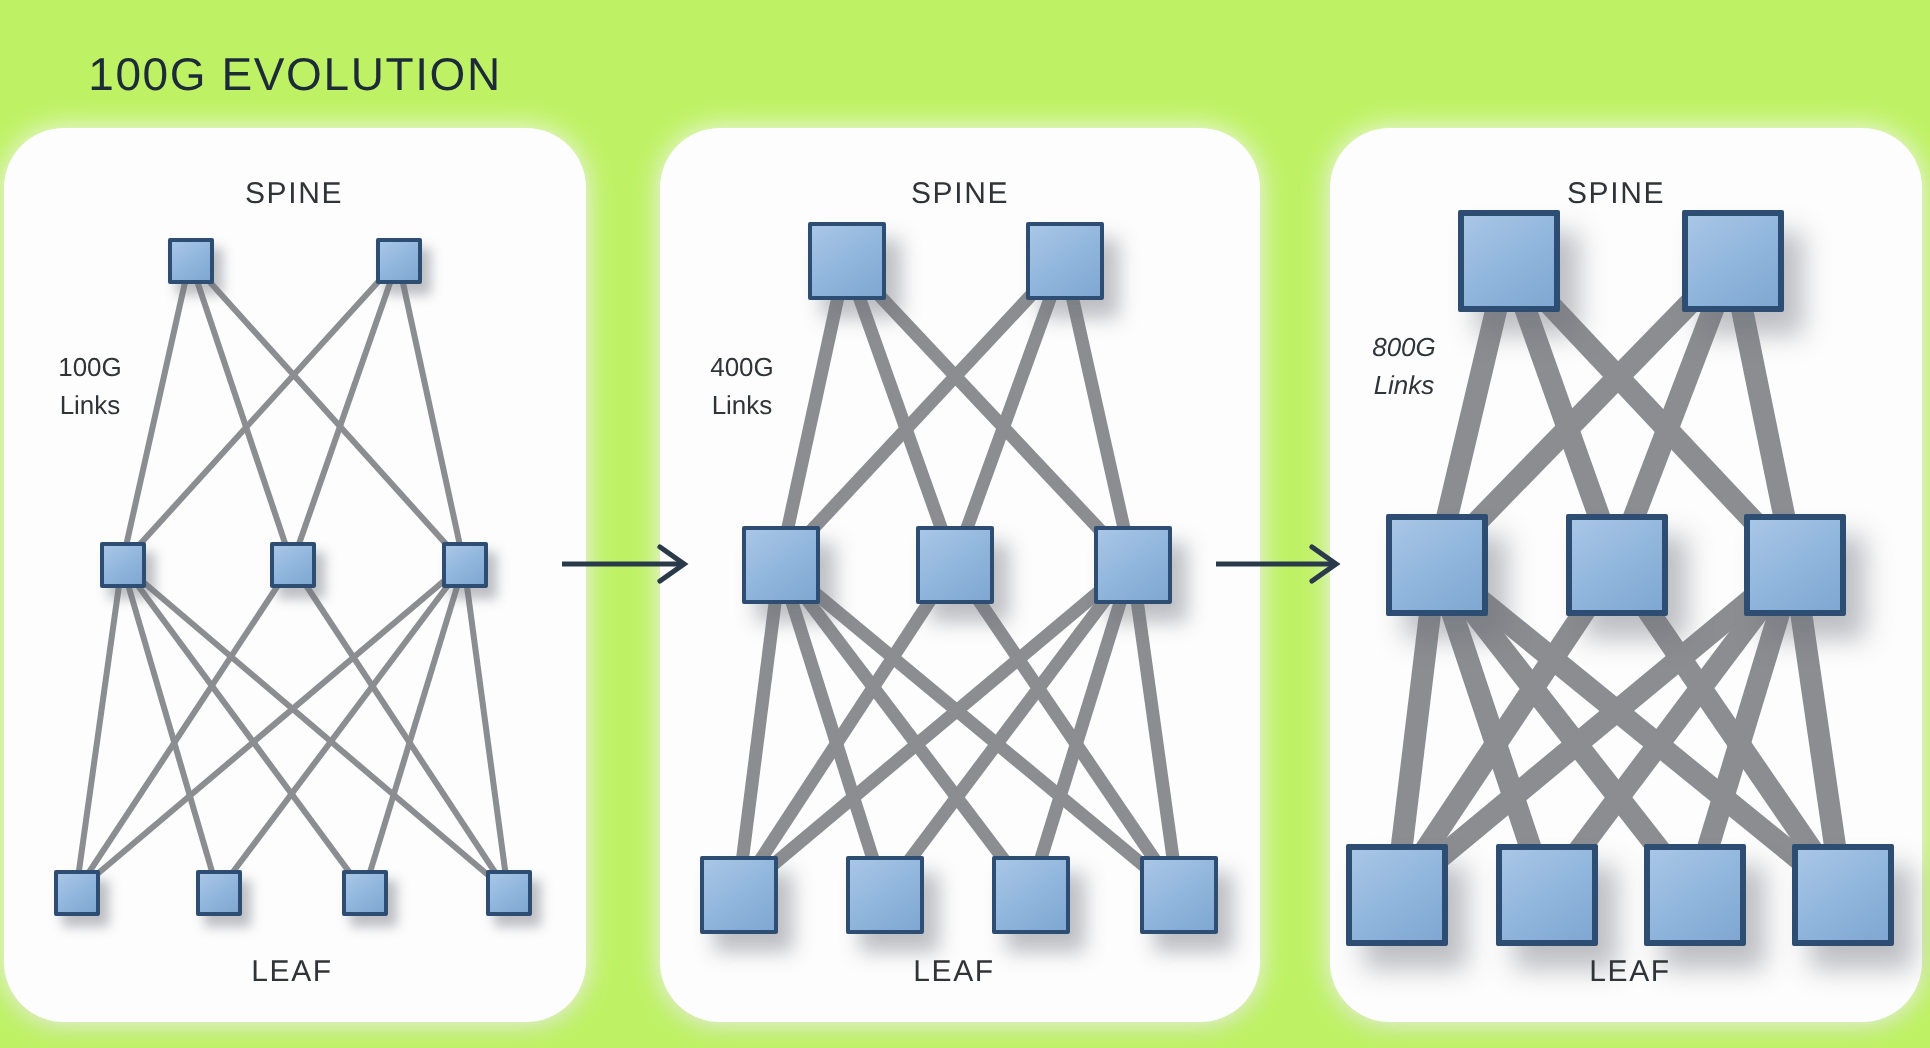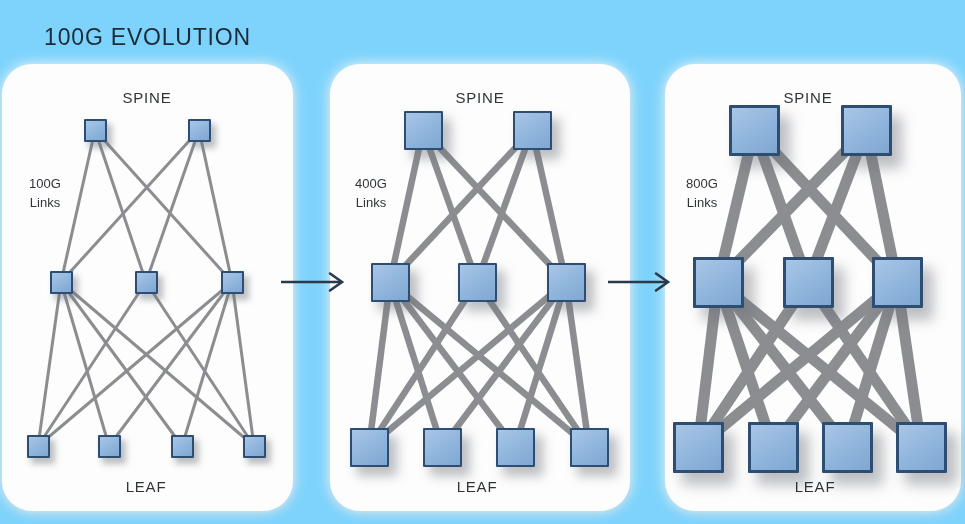--- a/index.html
+++ b/index.html
@@ -63,21 +63,21 @@
 
   .arrows-svg {
     position: absolute;
     left: 0; top: 0;
     pointer-events: none;
   }
 </style>
 </head>
 <body>
 
-<div class="stage" style="background: #7dd3fc;">
+<div class="stage" style="background: #bef264;">
   <div class="panel-title" style="left: 2px; width: 291px; color: rgb(29, 42, 56);">100G EVOLUTION</div>
 <div class="panel" style="left: 2px; top: 64px; width: 291px; height: 447px; background: rgb(253, 253, 253);">
       <svg width="291" height="447" class="links-svg">
         <line x1="93" y1="66" x2="59" y2="218" stroke="#8b8d90" stroke-width="3"></line>
         <line x1="93" y1="66" x2="144" y2="218" stroke="#8b8d90" stroke-width="3"></line>
         <line x1="93" y1="66" x2="230" y2="218" stroke="#8b8d90" stroke-width="3"></line>
         <line x1="197" y1="66" x2="59" y2="218" stroke="#8b8d90" stroke-width="3"></line>
         <line x1="197" y1="66" x2="144" y2="218" stroke="#8b8d90" stroke-width="3"></line>
         <line x1="197" y1="66" x2="230" y2="218" stroke="#8b8d90" stroke-width="3"></line>
         <line x1="59" y1="218" x2="36" y2="382" stroke="#8b8d90" stroke-width="3"></line>
@@ -158,21 +158,21 @@
       <div class="node" style="left: 63.5px; top: 40.5px; width: 51px; height: 51px; border-width: 3px; border-color: rgb(45, 78, 114); box-shadow: rgba(108, 114, 122, 0.45) 9.18px 11.22px 13.26px;"></div>
       <div class="node" style="left: 175.5px; top: 40.5px; width: 51px; height: 51px; border-width: 3px; border-color: rgb(45, 78, 114); box-shadow: rgba(108, 114, 122, 0.45) 9.18px 11.22px 13.26px;"></div>
       <div class="node" style="left: 27.5px; top: 192.5px; width: 51px; height: 51px; border-width: 3px; border-color: rgb(45, 78, 114); box-shadow: rgba(108, 114, 122, 0.45) 9.18px 11.22px 13.26px;"></div>
       <div class="node" style="left: 117.5px; top: 192.5px; width: 51px; height: 51px; border-width: 3px; border-color: rgb(45, 78, 114); box-shadow: rgba(108, 114, 122, 0.45) 9.18px 11.22px 13.26px;"></div>
       <div class="node" style="left: 206.5px; top: 192.5px; width: 51px; height: 51px; border-width: 3px; border-color: rgb(45, 78, 114); box-shadow: rgba(108, 114, 122, 0.45) 9.18px 11.22px 13.26px;"></div>
       <div class="node" style="left: 7.5px; top: 357.5px; width: 51px; height: 51px; border-width: 3px; border-color: rgb(45, 78, 114); box-shadow: rgba(108, 114, 122, 0.45) 9.18px 11.22px 13.26px;"></div>
       <div class="node" style="left: 82.5px; top: 357.5px; width: 51px; height: 51px; border-width: 3px; border-color: rgb(45, 78, 114); box-shadow: rgba(108, 114, 122, 0.45) 9.18px 11.22px 13.26px;"></div>
       <div class="node" style="left: 156.5px; top: 357.5px; width: 51px; height: 51px; border-width: 3px; border-color: rgb(45, 78, 114); box-shadow: rgba(108, 114, 122, 0.45) 9.18px 11.22px 13.26px;"></div>
       <div class="node" style="left: 230.5px; top: 357.5px; width: 51px; height: 51px; border-width: 3px; border-color: rgb(45, 78, 114); box-shadow: rgba(108, 114, 122, 0.45) 9.18px 11.22px 13.26px;"></div>
       <div class="layer-label" style="left: 143px; top: 33px; color: rgb(48, 52, 57);"><span>SPINE</span></div>
-      <div class="links-label" style="left: 37px; top: 130px; color: rgb(48, 52, 57);"><span>800G</span><br><span>Links</span></div>
+      <div class="links-label" style="left: 37px; top: 120px; color: rgb(48, 52, 57); font-style: italic;"><span>800G</span><br><span>Links</span></div>
       <div class="layer-label" style="left: 150px; top: 422px; color: rgb(48, 52, 57);"><span>LEAF</span></div>
     </div>
     <svg width="965" height="524" class="arrows-svg">
       <g>
         <line x1="281" y1="282" x2="340" y2="282" stroke="#2b3a4a" stroke-width="2.6"></line>
         <path d="M 330 273.5 L 342 282 L 330 290.5" fill="none" stroke="#2b3a4a" stroke-width="2.6" stroke-linecap="round"></path>
       </g>
       <g>
         <line x1="608" y1="282" x2="666" y2="282" stroke="#2b3a4a" stroke-width="2.6"></line>
         <path d="M 656 273.5 L 668 282 L 656 290.5" fill="none" stroke="#2b3a4a" stroke-width="2.6" stroke-linecap="round"></path>

